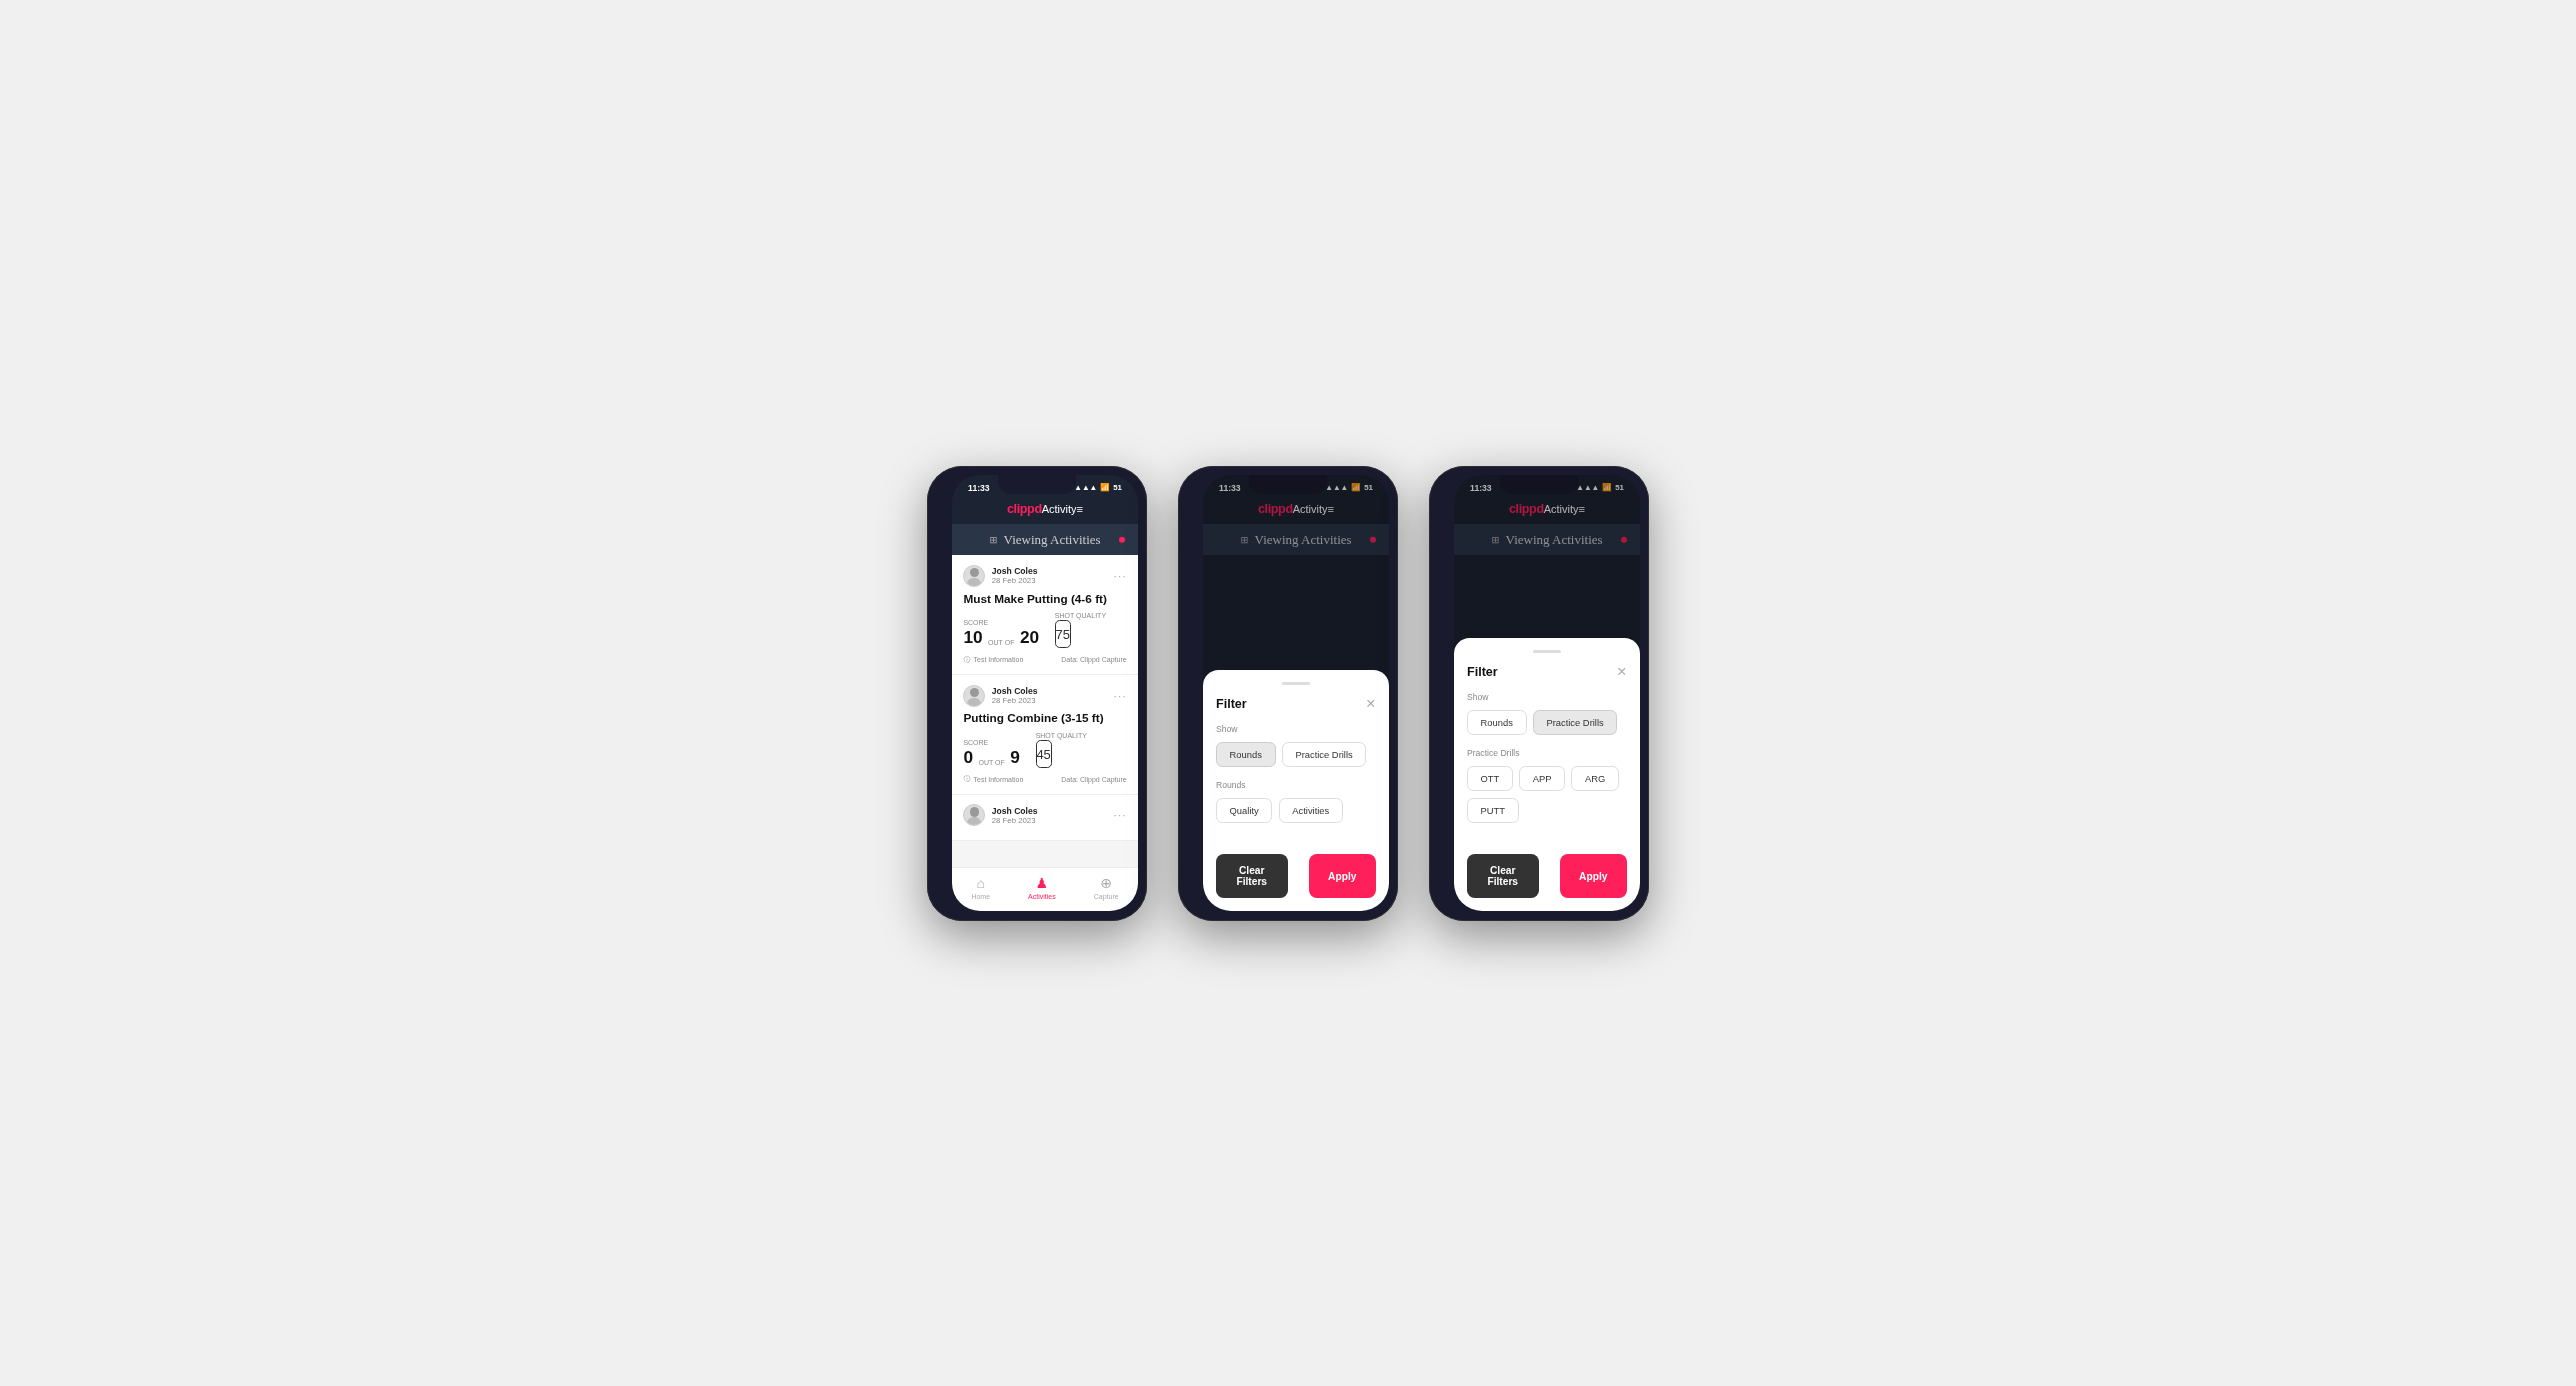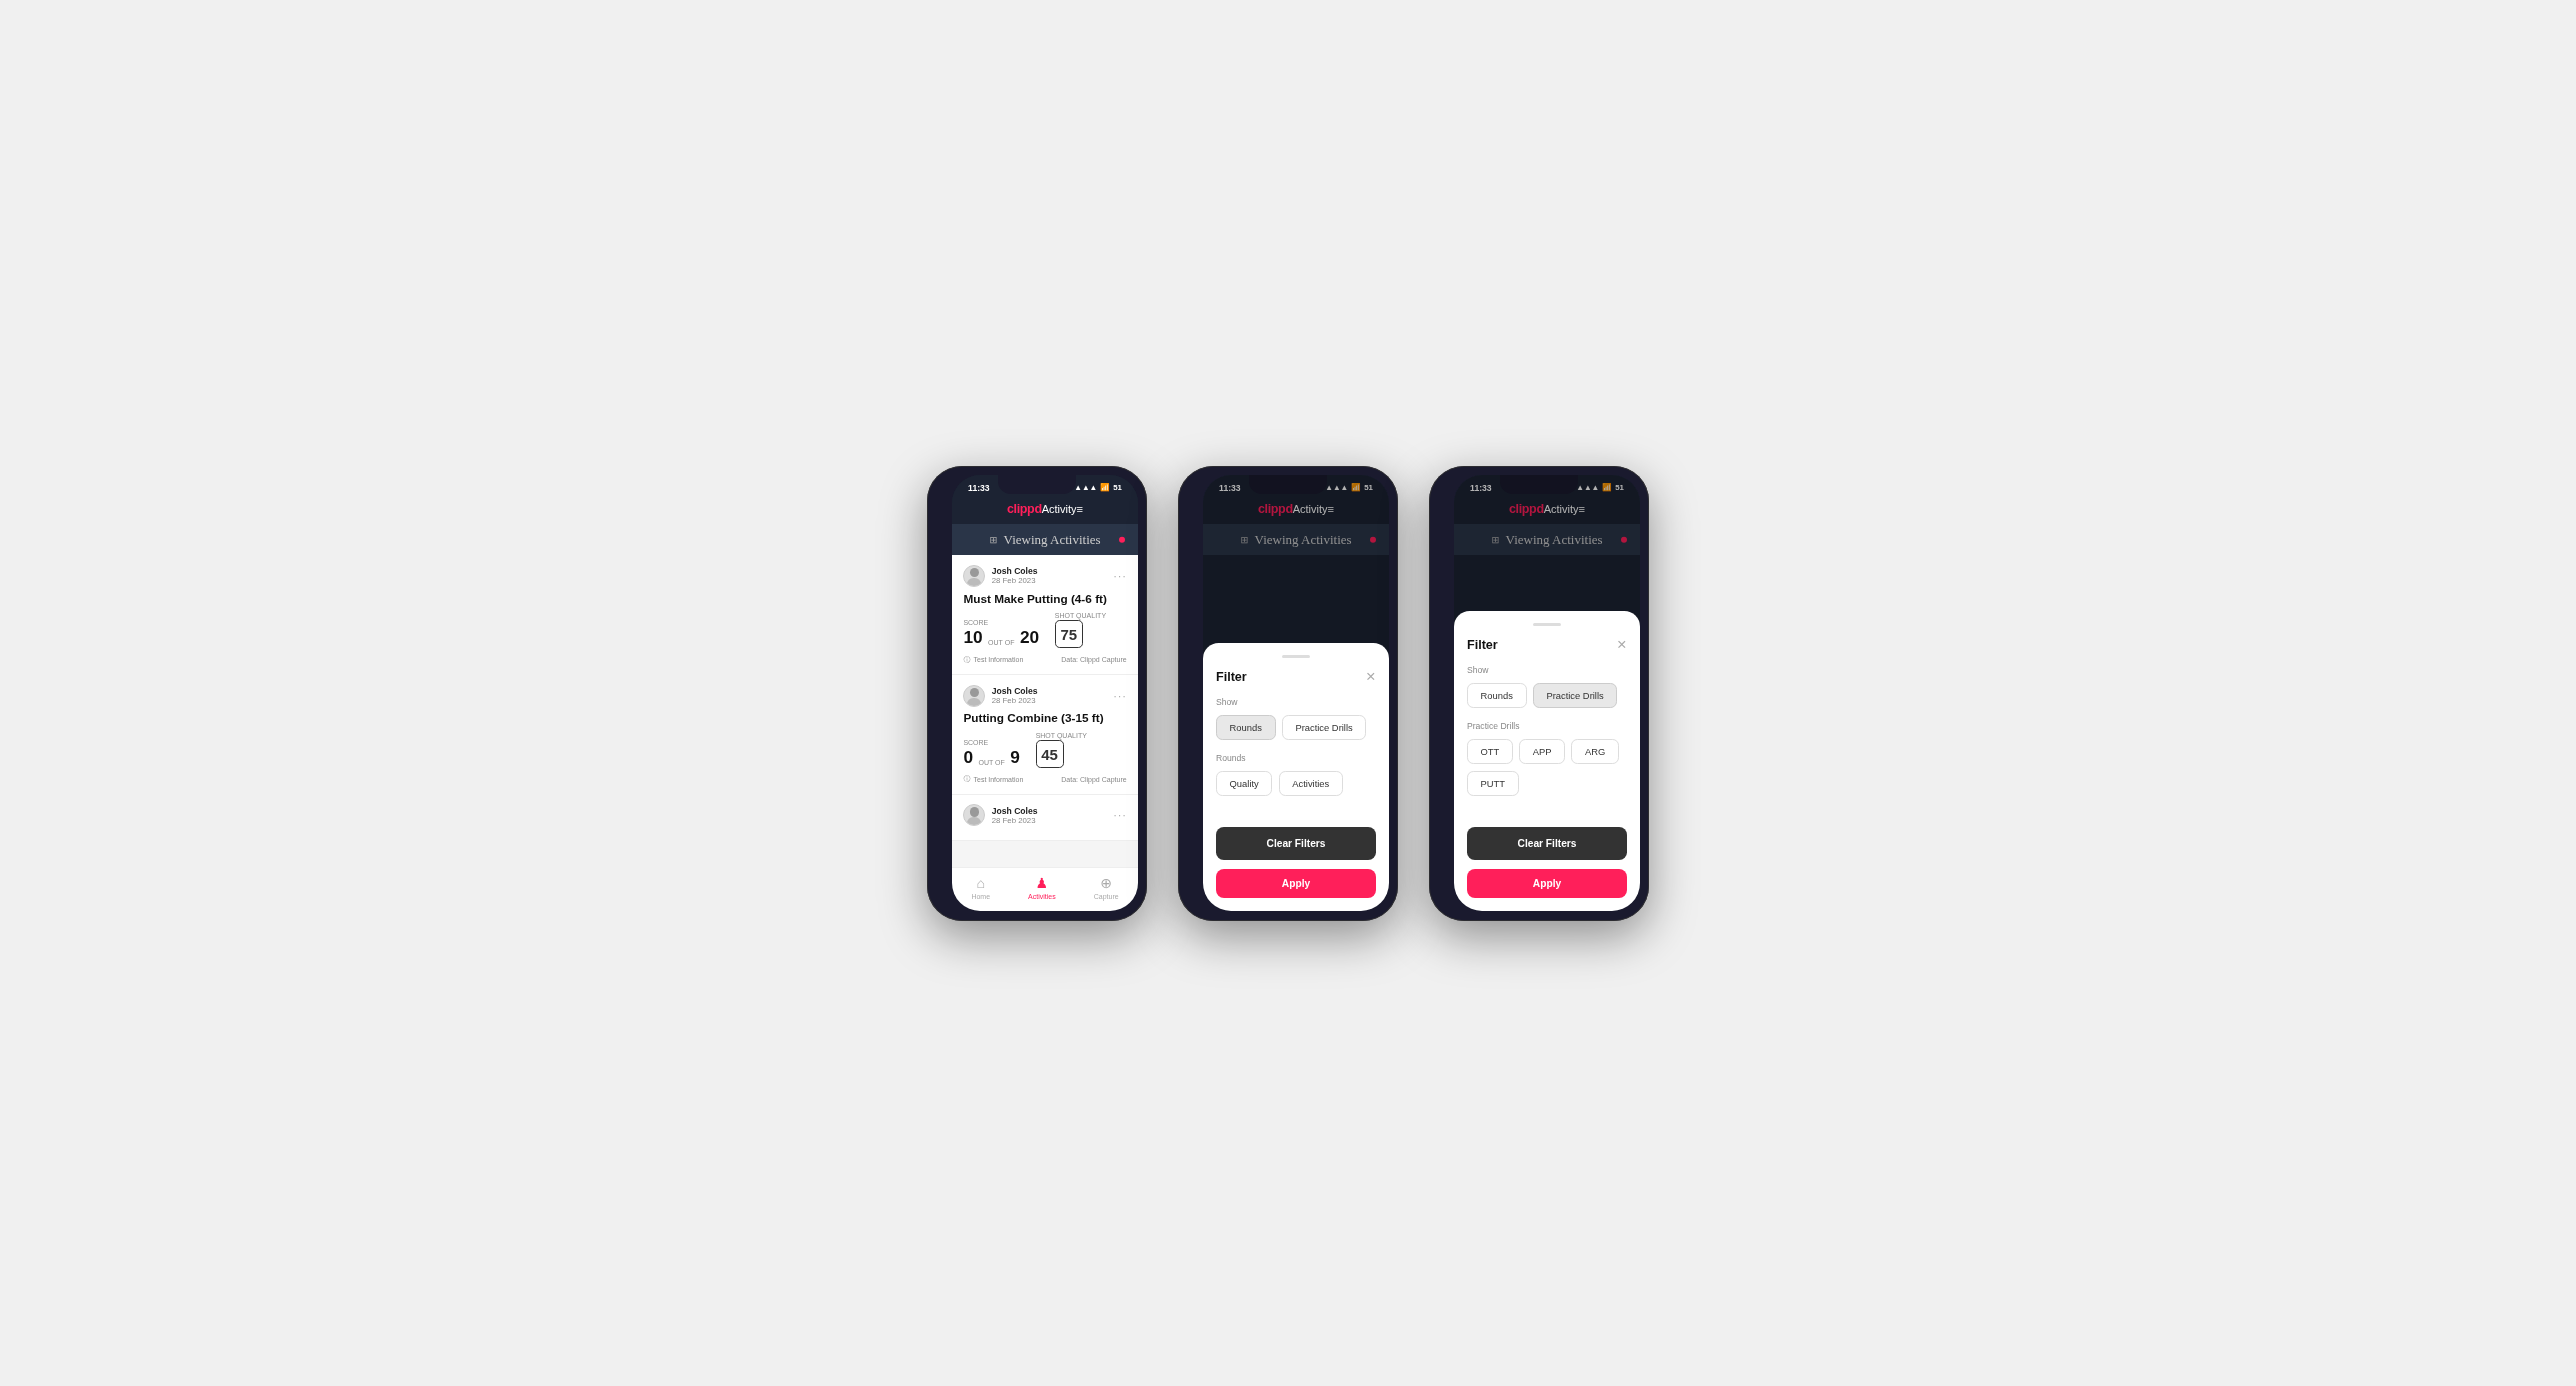--- a/index.html
+++ b/index.html
@@ -220,29 +220,29 @@
       color: #111;
     }
     .stat-outof {
       font-size: 7px;
       color: #888;
       margin: 0 2.4px;
       align-self: flex-end;
       padding-bottom: 2.4px;
     }
     .shot-quality-badge {
-      width: 28px;
+      width: 16px;
       height: 28px;
       border: 1.6px solid #333;
       border-radius: 4.7px;
       display: flex;
       align-items: center;
       justify-content: center;
-      font-size: 15px;
-      font-weight: 700;
+      font-size: 13px;
+      font-weight: 400;
       color: #333;
     }
 
     .card-footer {
       display: flex;
       justify-content: space-between;
       align-items: center;
     }
     .test-info {
       display: flex;
@@ -343,23 +343,22 @@
       background: white;
       cursor: pointer;
     }
     .chip.active {
       background: #e8e8e8;
       border-color: #ccc;
     }
 
     .filter-actions {
       display: flex;
-      gap: 9px;
+      gap: 21px;
       margin-top: 31px;
-      flex-direction: column;
     }
     .btn-clear {
       flex: 1;
       padding: 11px;
       background: #333;
       color: white;
       border: none;
       border-radius: 7.8px;
       font-size: 10.2px;
       font-weight: 600;

